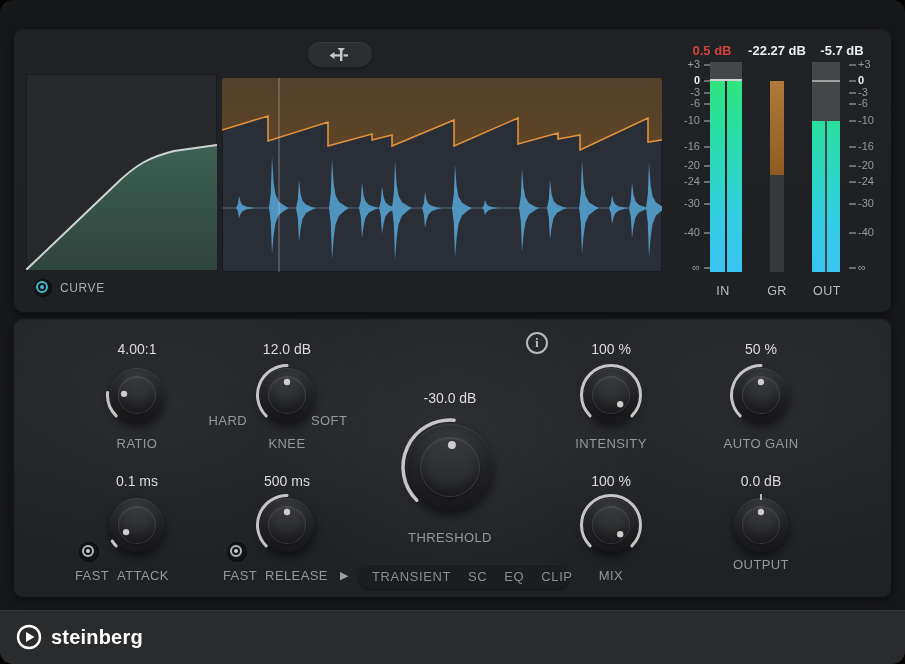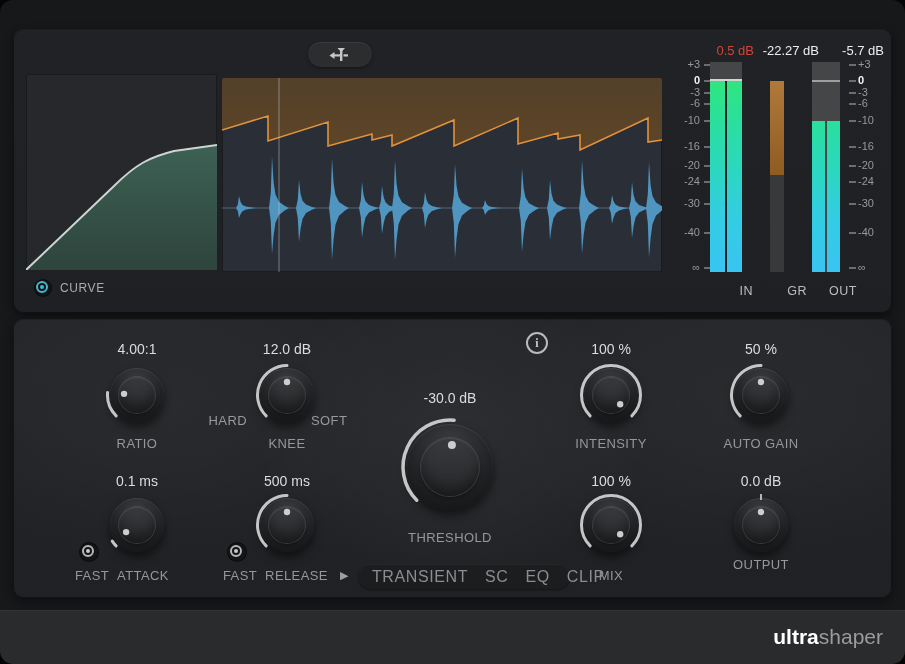--- a/index.html
+++ b/index.html
@@ -35,40 +35,40 @@
   .radio.gray{width:18px;height:18px;}
   .radio.gray i{margin:2px;border-color:#b6b7b9;}
   .radio.gray i::after{background:#c9cacb;}
 
   
   .wave-box{left:209px;top:49px;width:440px;height:194px;background:#2a2e36;border-radius:2px;
     box-shadow:inset 0 0 0 1px rgba(0,0,0,.4);overflow:hidden;}
   .wave-box svg{display:block;}
 
   
-  .readout{top:14px;width:84px;text-align:right;font-size:13px;font-weight:400;color:#eceded;}
+  .readout{top:14px;width:84px;text-align:center;font-size:13px;font-weight:700;color:#eceded;}
   .readout.in{left:657px;}
   .readout.gr{left:722px;}
   .readout.out{left:787px;}
   .tick{position:absolute;font-size:11px;line-height:13px;color:#97989a;width:26px;}
   .tick.strong{color:#f2f2f3;font-weight:700;}
   .dash{position:absolute;width:7px;height:2px;background:#6c6d6f;}
   .seg{position:absolute;height:1px;background:rgba(8,10,12,.33);}
   .mcap{left:697px;top:33px;width:32px;height:19px;background:#454648;}
   .mbar{top:52px;width:15px;height:191px;background:linear-gradient(180deg,#2fe67e 0%,#2adf9e 22%,#2cd7c2 48%,#33cde4 72%,#39c4f2 100%);
     background-size:100% 191px;background-position:bottom;}
   .in1{left:697px;}.in2{left:714px;}
   .peakline{left:697px;top:50px;width:32px;height:2px;background:rgba(237,237,237,.85);}
   .grbar{left:757px;top:52px;width:14px;height:94px;background:linear-gradient(180deg,#b07a3b,#8e5b21);}
   .grrest{left:757px;top:146px;width:14px;height:97px;background:#38393b;}
   .outbg{left:799px;top:33px;width:28px;height:210px;background:#454648;}
   .zline{left:799px;top:51px;width:28px;height:2px;background:rgba(218,218,218,.6);}
   .out1{left:799px;top:92px;width:13px;height:151px;}
   .out2{left:814px;top:92px;width:13px;height:151px;}
-  .mlabel{top:255px;width:60px;text-align:right;font-size:12.5px;color:#bcbdbf;letter-spacing:.5px;}
+  .mlabel{top:255px;width:60px;text-align:center;font-size:12.5px;color:#bcbdbf;letter-spacing:.5px;}
   .mlabel.in{left:680px;}.mlabel.gr{left:734px;}.mlabel.out{left:784px;}
 
   
   .dropdown{left:375px;top:13px;width:110px;height:23px;border-radius:12px;background:#17181a;
     box-shadow:inset 0 1px 0 rgba(255,255,255,.06), inset 0 0 0 1px rgba(0,0,0,.5);
     display:flex;align-items:center;justify-content:center;gap:8px;font-size:13px;color:#dadadc;cursor:pointer;}
   .dd-arrow{font-size:9px;color:#707174;}
   .info{left:513px;top:13px;width:22px;height:22px;border:2px solid #b9babc;border-radius:50%;box-sizing:border-box;
     display:flex;align-items:center;justify-content:center;
     font-family:"Liberation Serif",serif;font-weight:700;font-size:12px;color:#c9cacc;cursor:pointer;}
@@ -87,21 +87,21 @@
     background:linear-gradient(180deg,#393a3d,#27282a);
     box-shadow:inset 0 1px 1px rgba(255,255,255,.10), inset 0 -8px 12px rgba(0,0,0,.35), 0 0 0 1px rgba(92,93,97,.5), 0 2px 5px rgba(0,0,0,.5);}
   .knob.big{width:104px;height:104px;}
   .knob.big .kbody{left:9px;top:9px;width:86px;height:86px;}
   .knob.big .kface{left:14px;top:14px;width:58px;height:58px;}
 
   .tri{left:327px;top:250px;font-size:11px;color:#9fa0a2;cursor:pointer;}
   .tabs{left:345px;top:245px;width:212px;height:25px;border-radius:13px;background:#1c1d1f;box-sizing:border-box;
     box-shadow:inset 0 1px 0 rgba(255,255,255,.05), 0 1px 2px rgba(0,0,0,.4);
     display:flex;align-items:center;gap:17px;padding:0 6px 0 14px;}
-  .tabs span{font-size:16px;color:#8c8d90;letter-spacing:.6px;cursor:pointer;}
+  .tabs span{font-size:13px;color:#8c8d90;letter-spacing:.6px;cursor:pointer;}
   .led{width:13px;height:13px;border-radius:50%;margin-left:auto;cursor:pointer;
     background:radial-gradient(circle at 40% 35%, #5d5e61, #3e3f42);box-shadow:inset 0 0 0 1px rgba(0,0,0,.4);}
 
   
   .footer{position:absolute;left:0;top:610px;width:905px;height:54px;background:#2a2b2d;border-radius:0 0 13px 13px;
     box-shadow:inset 0 1px 0 rgba(255,255,255,.04);}
   .brand{position:absolute;left:16px;top:0;height:100%;display:flex;align-items:center;gap:9px;}
   .brand-text{font-size:20px;font-weight:700;color:#fff;letter-spacing:.2px;}
   .product{position:absolute;right:22px;top:0;height:100%;display:flex;align-items:center;font-size:21px;}
   .product b{color:#fff;font-weight:700;}
@@ -373,18 +373,21 @@
     <div class="tabs">
       <span>TRANSIENT</span>
       <span>SC</span>
       <span>EQ</span>
       <span>CLIP</span>
       <span class="led"></span>
     </div>
   </section>
 
   <div class="footer">
-    <div class="product">
-      <b>ultra</b>
-        <span>shaper</span>
+    <div class="brand">
+      <svg width="26" height="26" viewBox="0 0 26 26">
+        <circle cx="13" cy="13" r="11" fill="none" stroke="#ffffff" stroke-width="2.4"></circle>
+        <path d="M10 8 L18.5 13 L10 18 Z" fill="#ffffff"></path>
+      </svg>
+      <span class="brand-text">steinberg</span>
     </div>
   </div>
 </div>
 
 </body></html>

